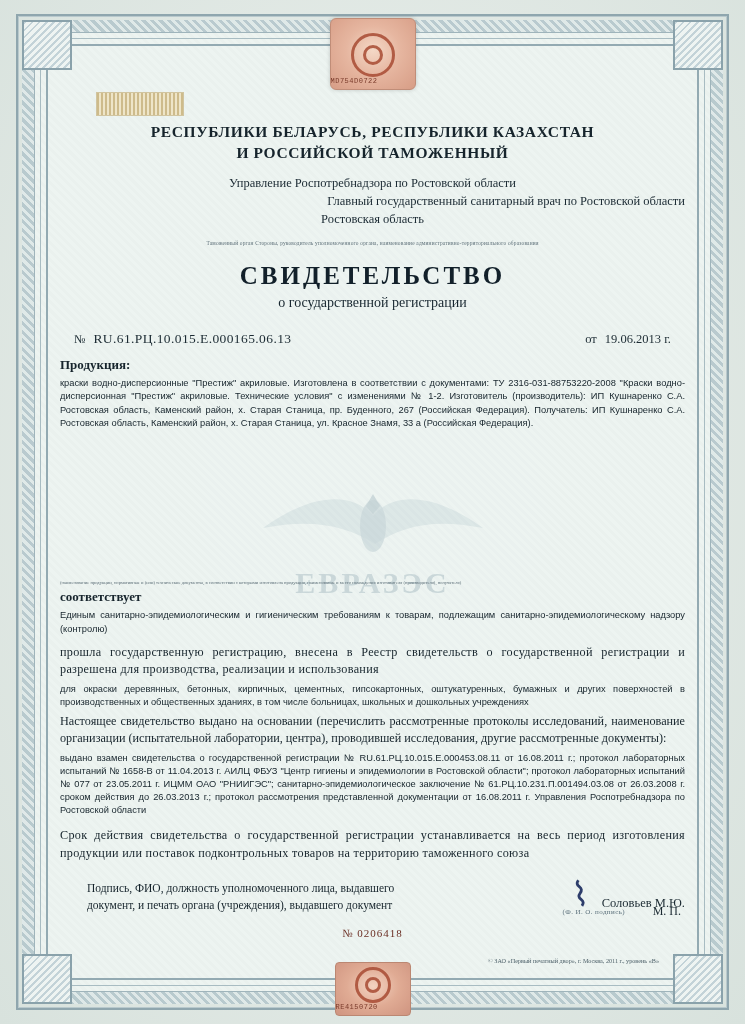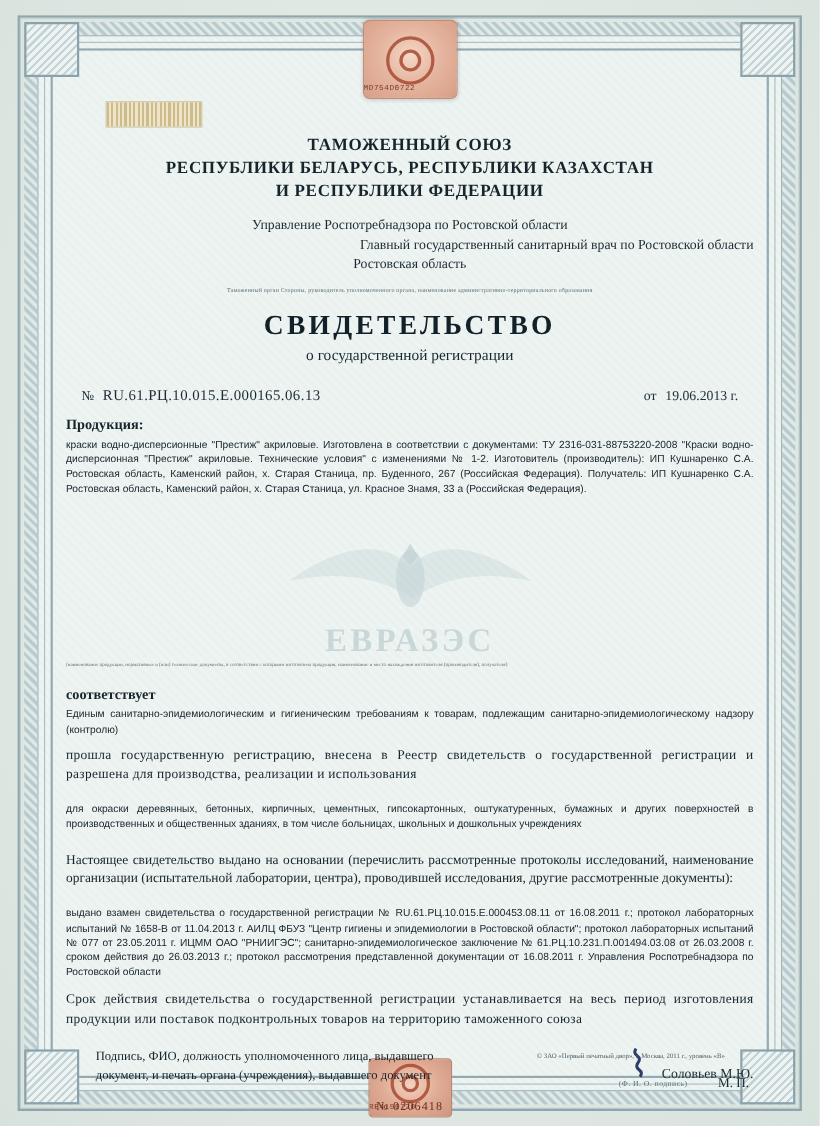--- a/index.html
+++ b/index.html
@@ -151,21 +151,21 @@
     font-family:"Liberation Sans",sans-serif;
     font-size:9.3px;line-height:1.42;text-align:justify;color:#16242c;
   }
   .body-serif{
     font-family:"Liberation Serif",serif;
     font-size:12.2px;line-height:1.42;text-align:justify;color:#16242c;
   }
   .rule-legend{
     margin-top:4px;font-size:4.6px;color:#5d6f78;line-height:1.2;text-align:justify;
   }
-  .mt4{margin-top:4px;} .mt6{margin-top:17px;} .mt8{margin-top:8px;}
+  .mt4{margin-top:4px;} .mt6{margin-top:4px;} .mt8{margin-top:8px;}
   .mt10{margin-top:10px;}
   .wide{letter-spacing:.3px;}
   .sig-block{margin-top:18px;position:relative;}
   .sig-left{
     font-size:11.5px;line-height:1.5;color:#16242c;width:330px;margin-left:27px;
   }
   .sig-name{
     position:absolute;right:0;top:16px;font-size:12.5px;
   }
   .sig-mark{
@@ -221,23 +221,22 @@
   </div>
   <div class="holo-bottom">
     <div class="holo-ring"></div>
     <div class="holo-code">RE4150720</div>
   </div>
   <div class="barcode"></div>
 
   <div class="content">
 
     <div class="title-block">
-      <div class="t1">ТАМОЖЕННЫЙ СОЮЗ</div>
       <div class="t1">РЕСПУБЛИКИ БЕЛАРУСЬ, РЕСПУБЛИКИ КАЗАХСТАН</div>
-      <div class="t1">И РЕСПУБЛИКИ ФЕДЕРАЦИИ</div>
+      <div class="t1">И РОССИЙСКОЙ ТАМОЖЕННЫЙ</div>
 
       <div class="org">
         <div>Управление Роспотребнадзора по Ростовской области</div>
         <div class="b">Главный государственный санитарный врач по Ростовской области</div>
         <div>Ростовская область</div>
       </div>
 
       <div class="legend">Таможенный орган Стороны, руководитель уполномоченного органа, наименование административно-территориального образования</div>
 
       <div class="main-title">СВИДЕТЕЛЬСТВО</div>

